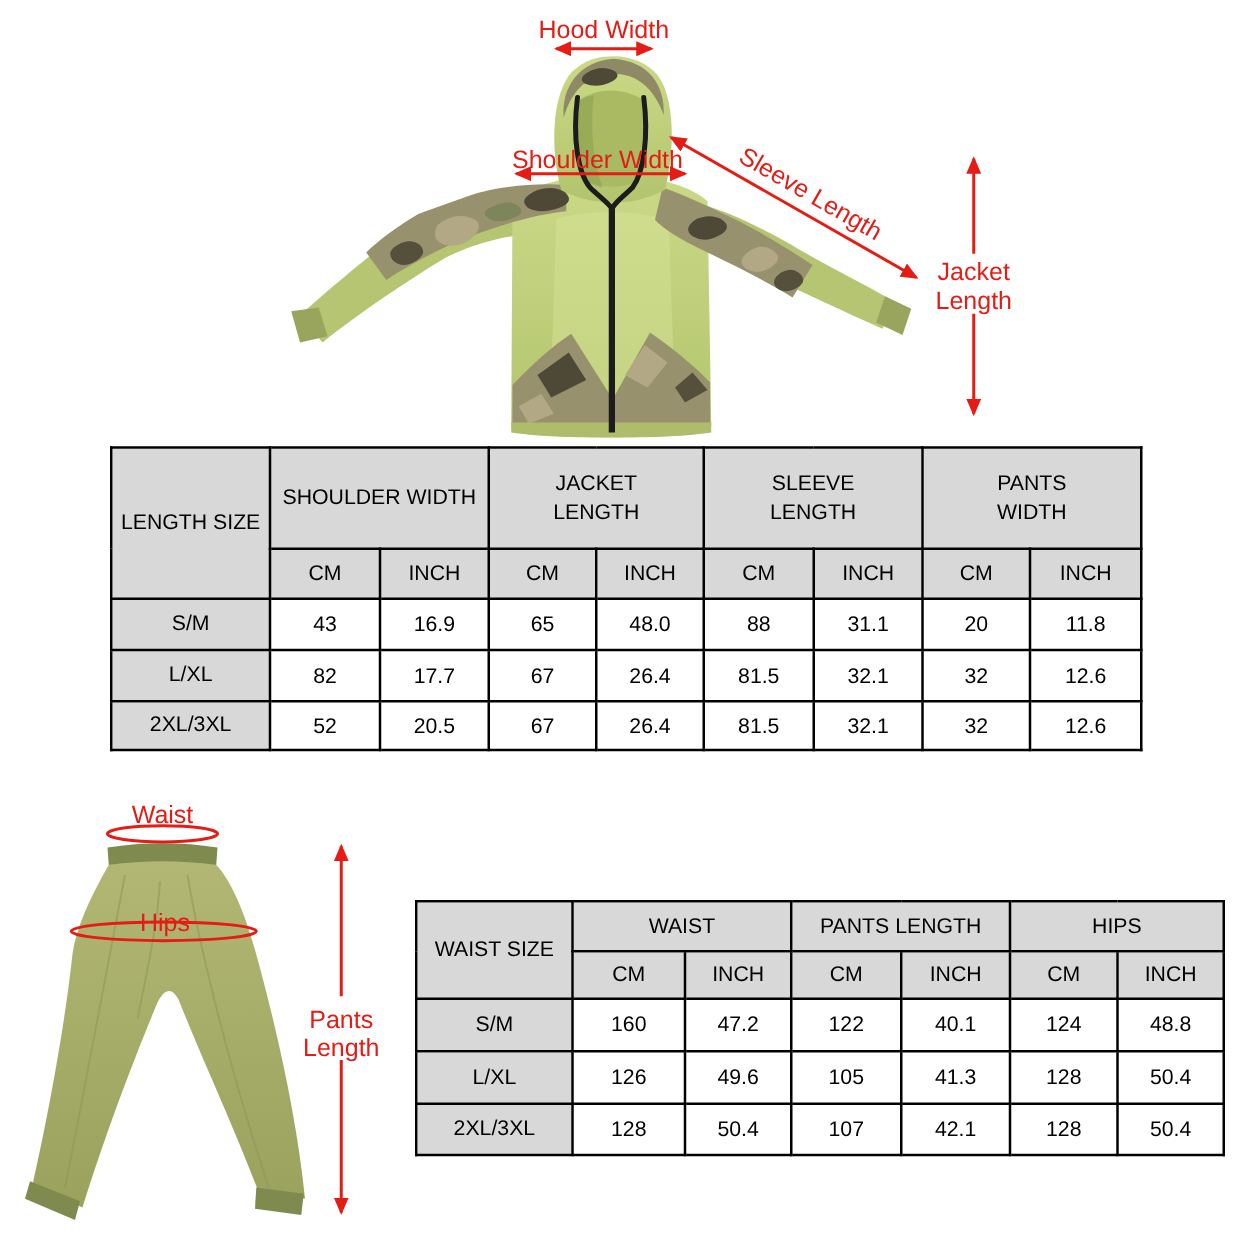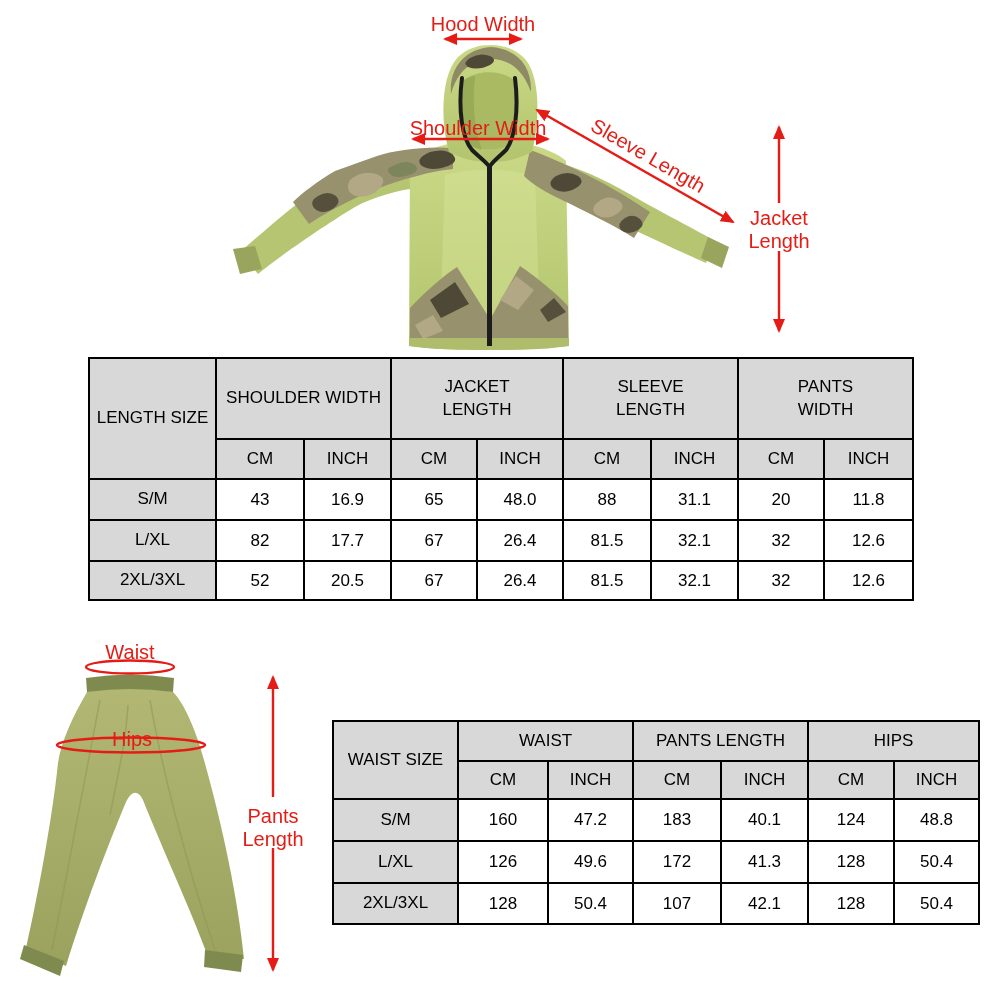--- a/index.html
+++ b/index.html
@@ -209,30 +209,30 @@
         <td class="hd">INCH</td>
         <td class="hd">CM</td>
         <td class="hd">INCH</td>
         <td class="hd">CM</td>
         <td class="hd">INCH</td>
       </tr>
       <tr style="height:42px">
         <td class="hd">S/M</td>
         <td>160</td>
         <td>47.2</td>
-        <td>183</td>
+        <td>122</td>
         <td>40.1</td>
         <td>124</td>
         <td>48.8</td>
       </tr>
       <tr style="height:42px">
         <td class="hd">L/XL</td>
         <td>126</td>
         <td>49.6</td>
-        <td>172</td>
+        <td>105</td>
         <td>41.3</td>
         <td>128</td>
         <td>50.4</td>
       </tr>
       <tr style="height:41px">
         <td class="hd">2XL/3XL</td>
         <td>128</td>
         <td>50.4</td>
         <td>107</td>
         <td>42.1</td>

